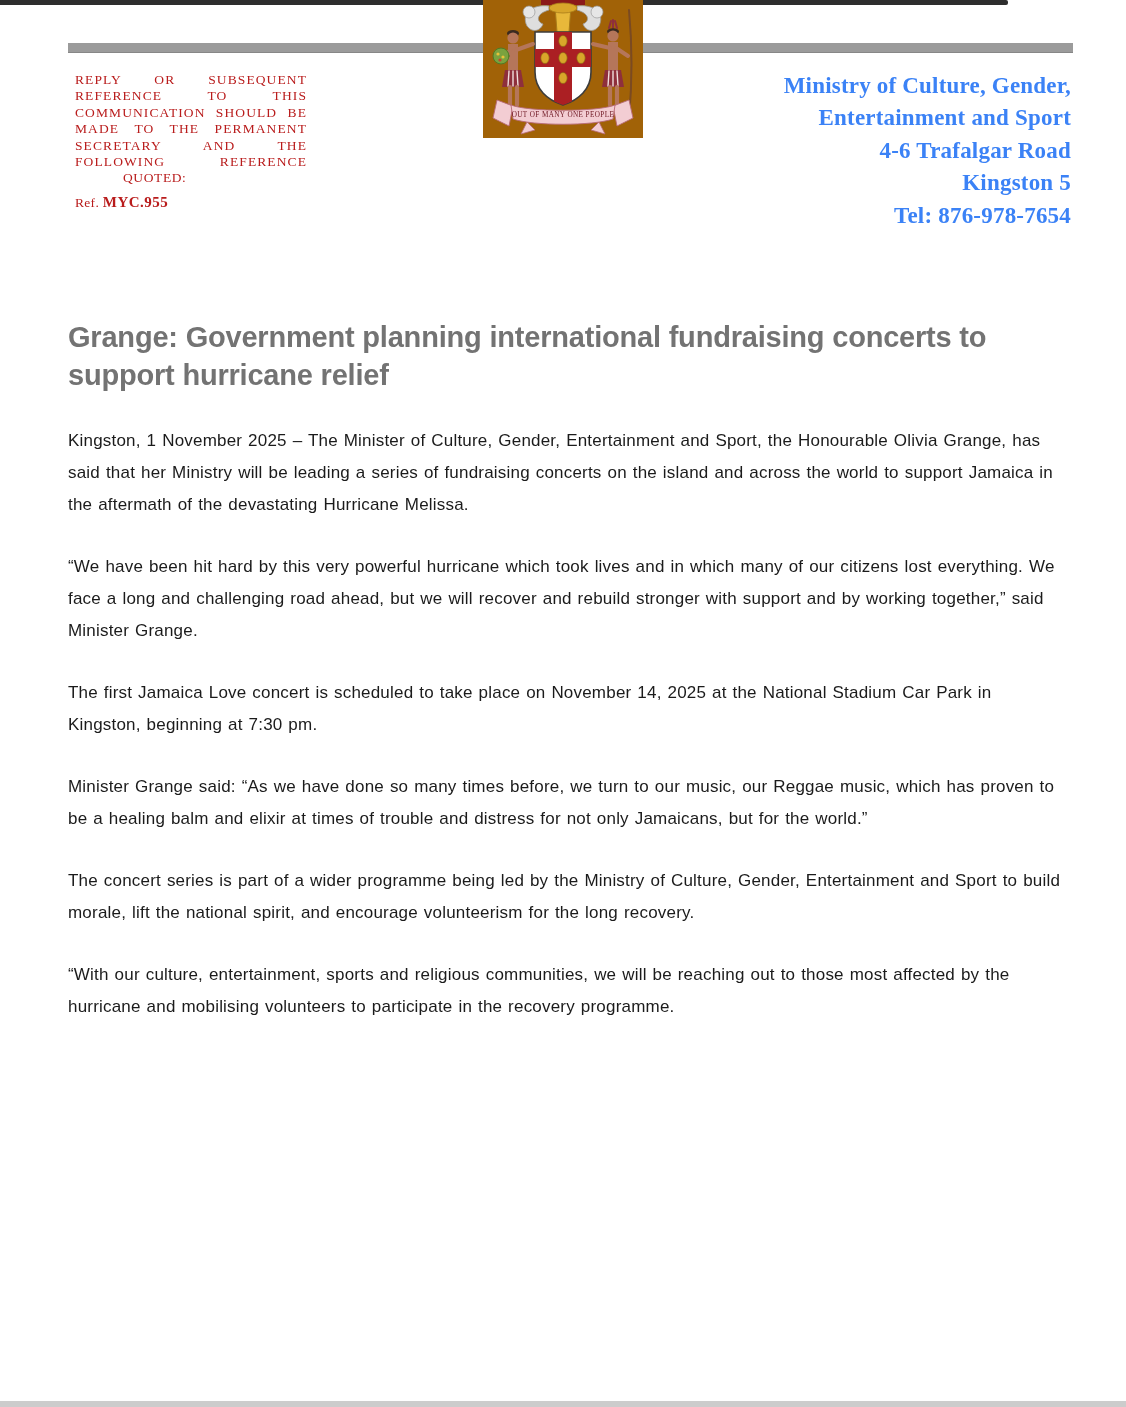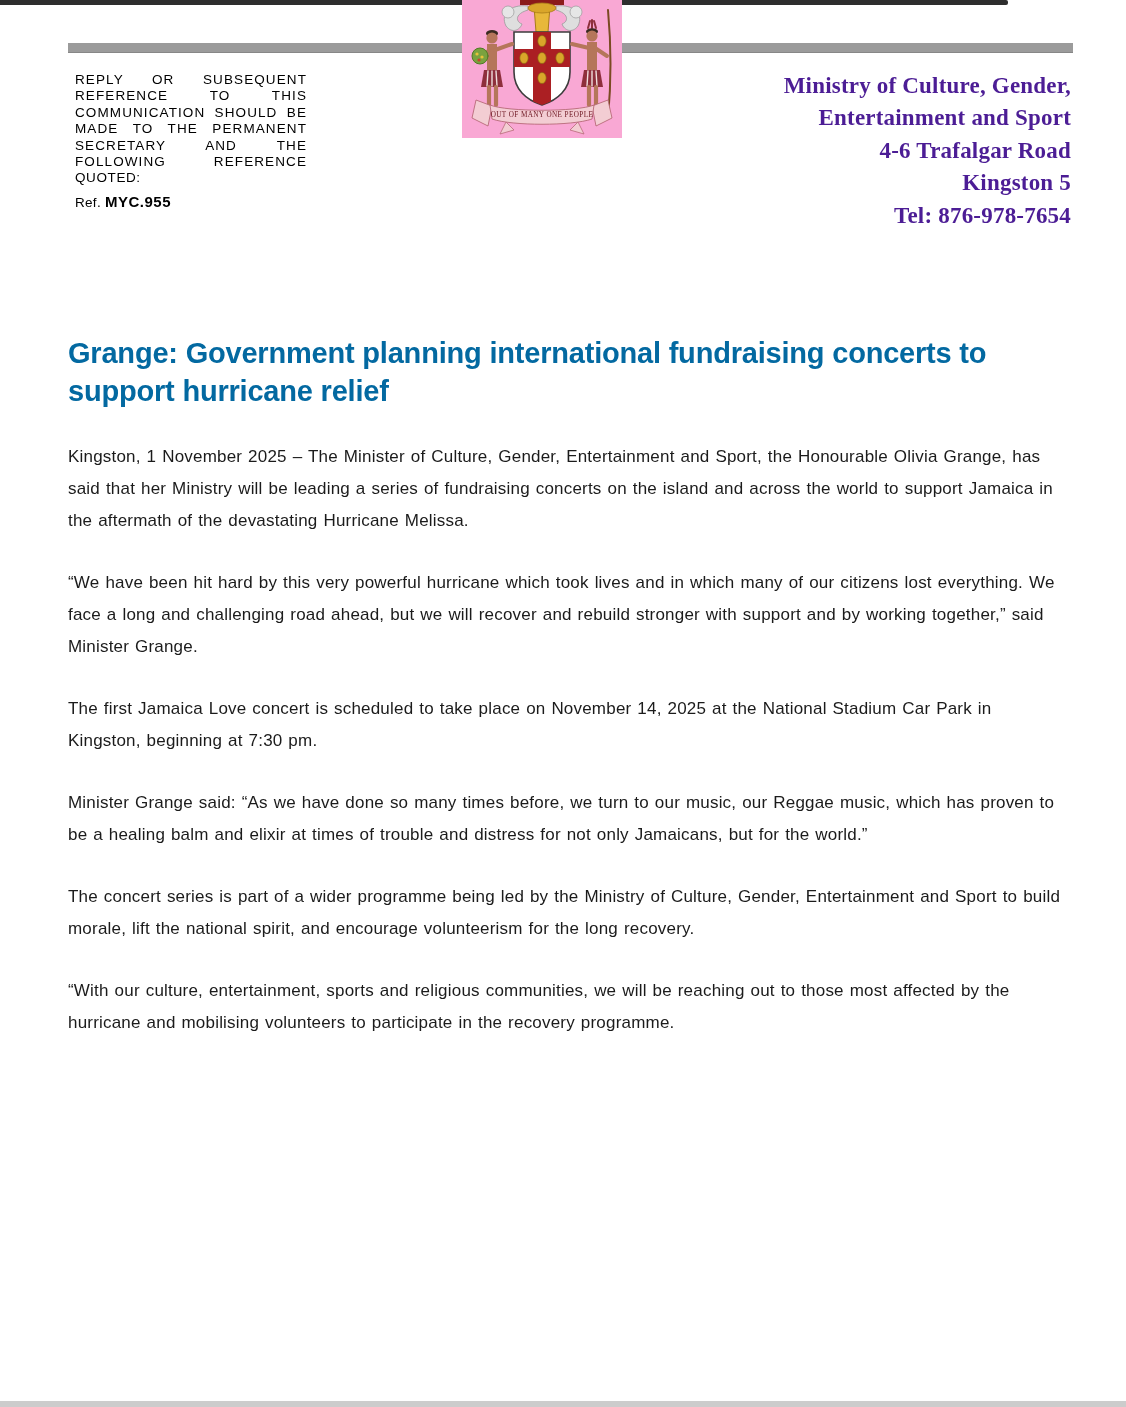--- a/index.html
+++ b/index.html
@@ -20,56 +20,56 @@
     position:absolute;left:0;bottom:0;width:1126px;height:6px;
     background:#cccccc;
   }
   
   .rule{
     position:absolute;left:68px;top:43px;width:1005px;height:9px;
     background:#9b9b9b;box-shadow:0 1px 0 #878787;
   }
   
   .coa{
-    position:absolute;left:462px;top:0;width:160px;height:138px;
-    background:#f9a8d4;z-index:2;
+    position:absolute;left:483px;top:0;width:160px;height:138px;
+    background:#a16207;z-index:2;
   }
   .coa svg{display:block;width:160px;height:138px;}
   
   .reply-block{
     position:absolute;left:75px;top:72px;width:232px;
-    font-family:Liberation Sans, sans-serif;
-    font-size:13.5px;line-height:16.4px;color:#000000;
+    font-family:Liberation Serif, serif;
+    font-size:13.5px;line-height:16.4px;color:#b91c1c;
   }
   .reply-line{
     text-align:justify;text-align-last:justify;
     letter-spacing:1.1px;white-space:nowrap;
   }
-  .reply-line.noj{text-align-last:left;letter-spacing:0.6px;}
+  .reply-line.noj{text-align-last:left;letter-spacing:0.6px;margin-left:48px;}
   .ref-line{margin-top:7px;letter-spacing:0.3px;}
   .ref-label{font-size:13.5px;}
   .ref-num{font-weight:bold;font-size:15px;letter-spacing:0.5px;}
   
   .address-block{
     position:absolute;top:70px;right:55px;
     text-align:right;
     font-family:"Liberation Serif", serif;
     font-weight:bold;
     font-size:23px;line-height:32.4px;
-    color:#4c1d95;letter-spacing:0.2px;
+    color:#3b82f6;letter-spacing:0.2px;
   }
   
   .article{
     position:absolute;left:68px;top:318px;width:1002px;
     color:#1b1b1b;
   }
   .article h1{
-    margin:16px 0 31px 0;
+    margin:0 0 31px 0;
     font-size:29px;line-height:38px;font-weight:bold;
-    letter-spacing:-0.2px;color:#0369a1;
+    letter-spacing:-0.2px;color:#737373;
   }
   .article p{
     margin:0 0 30px 0;
     font-size:17px;line-height:32px;
     letter-spacing:0.2px;word-spacing:1px;
   }
 </style>
 </head>
 <body>
 

